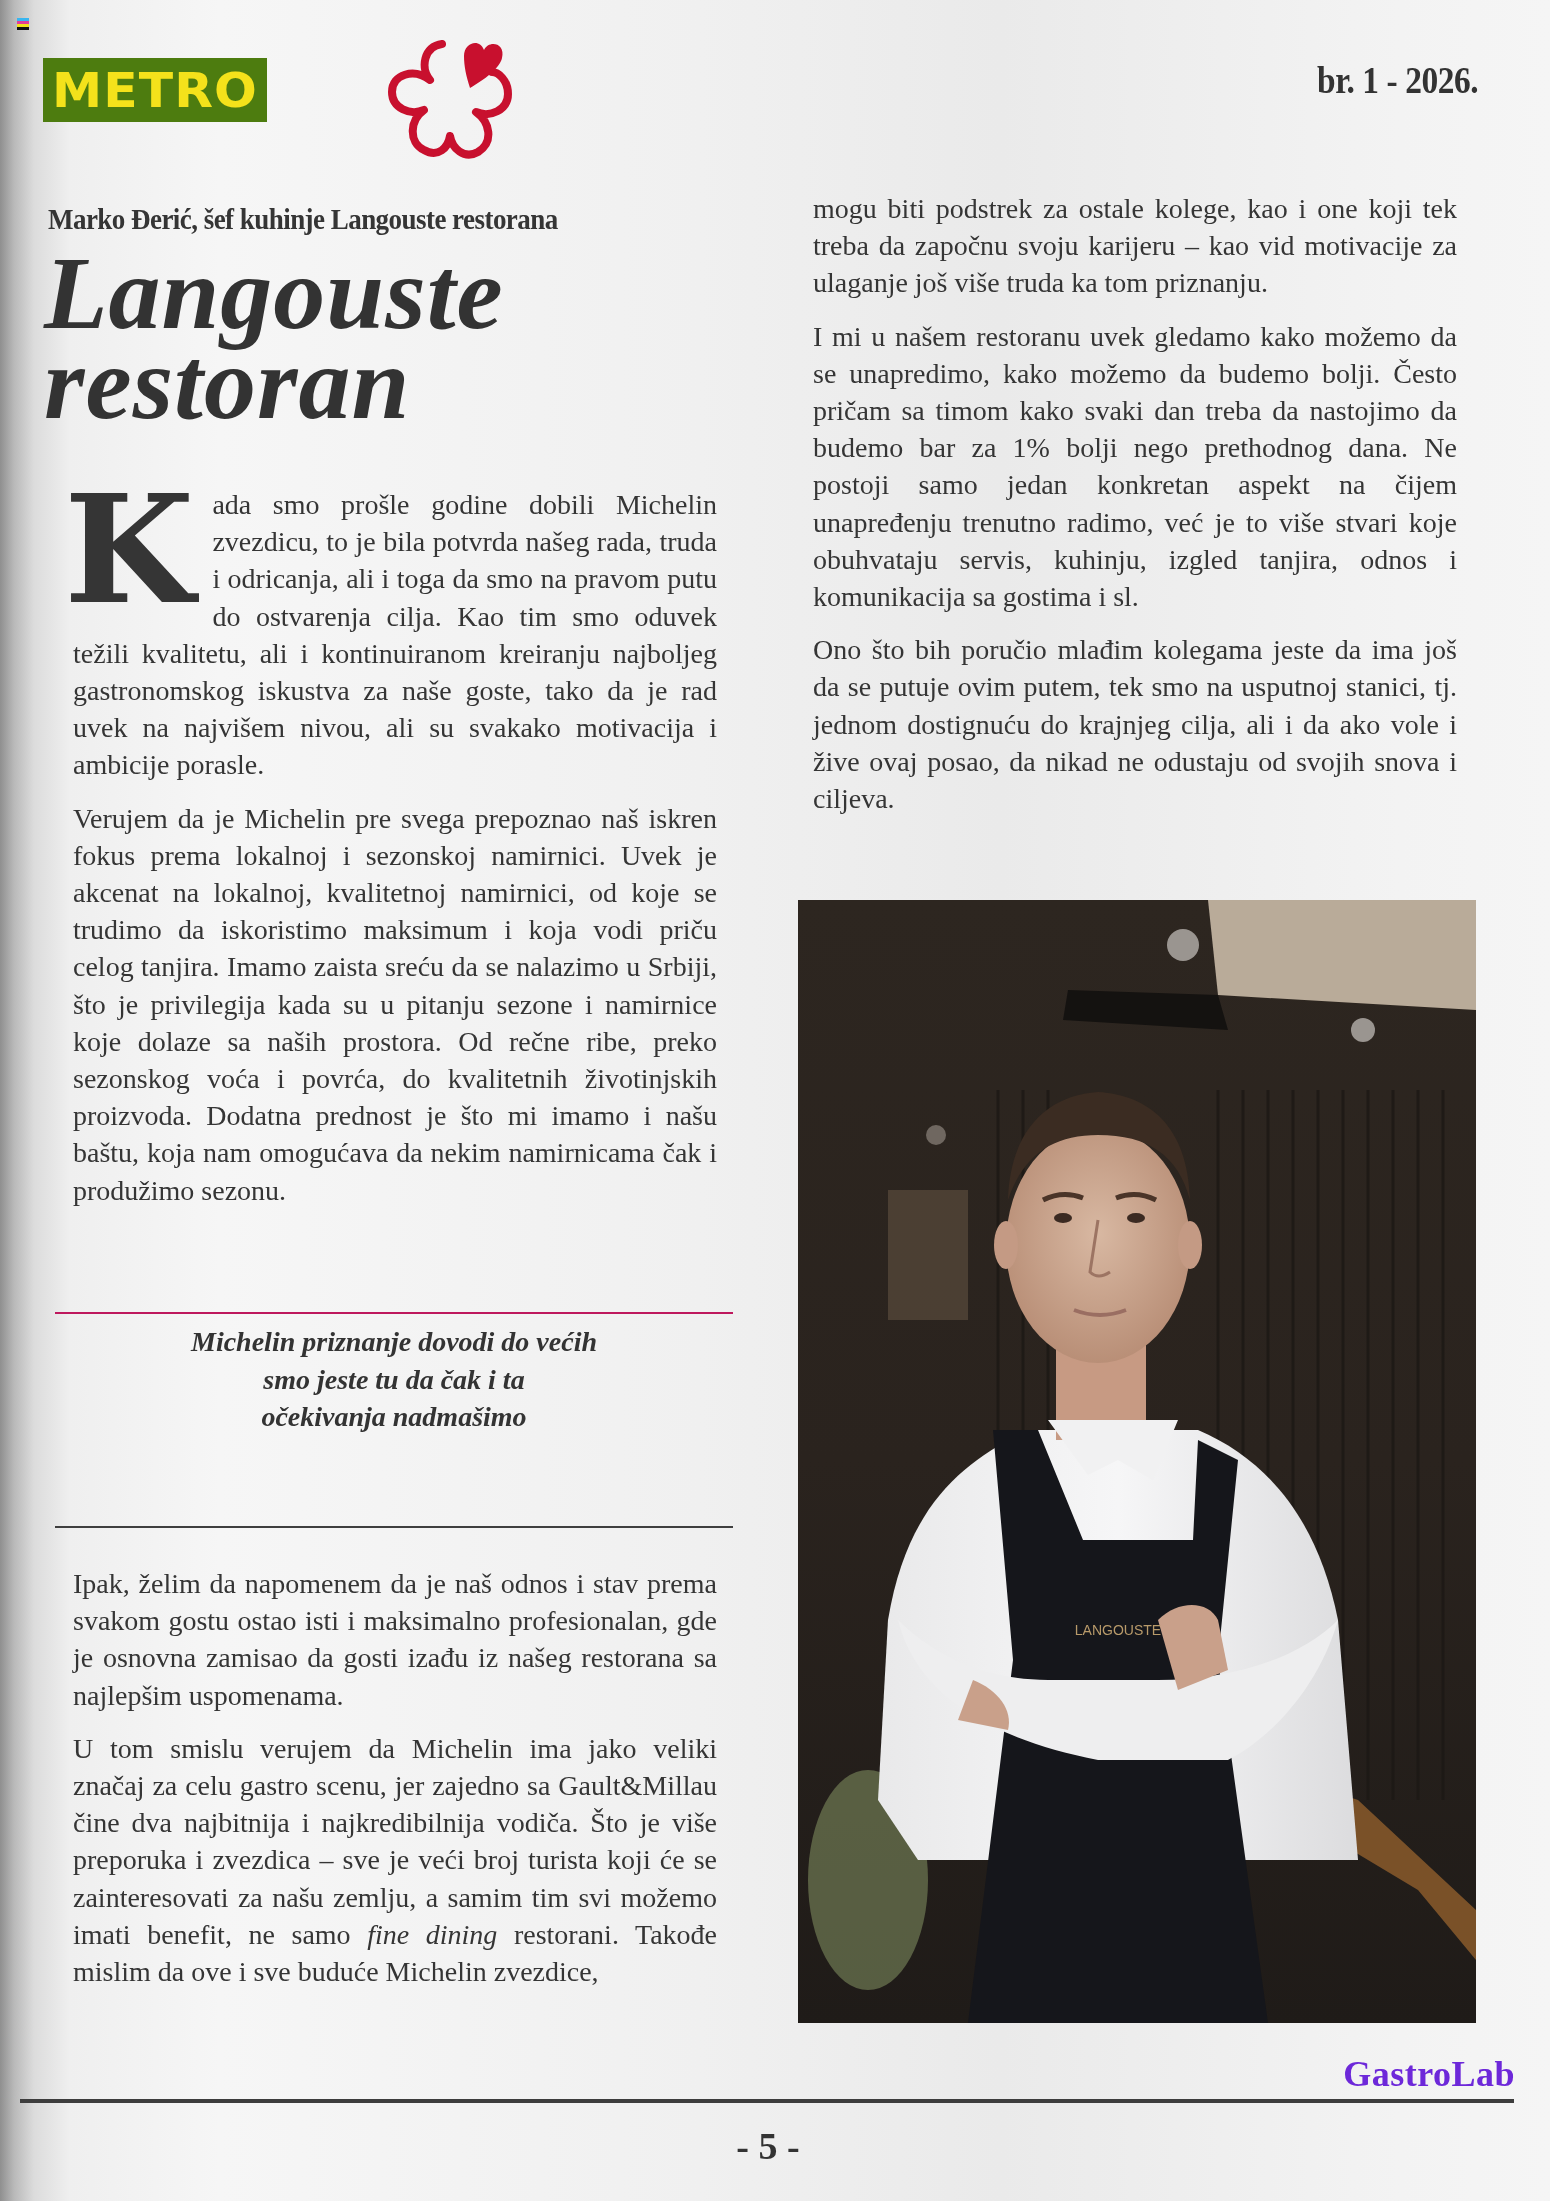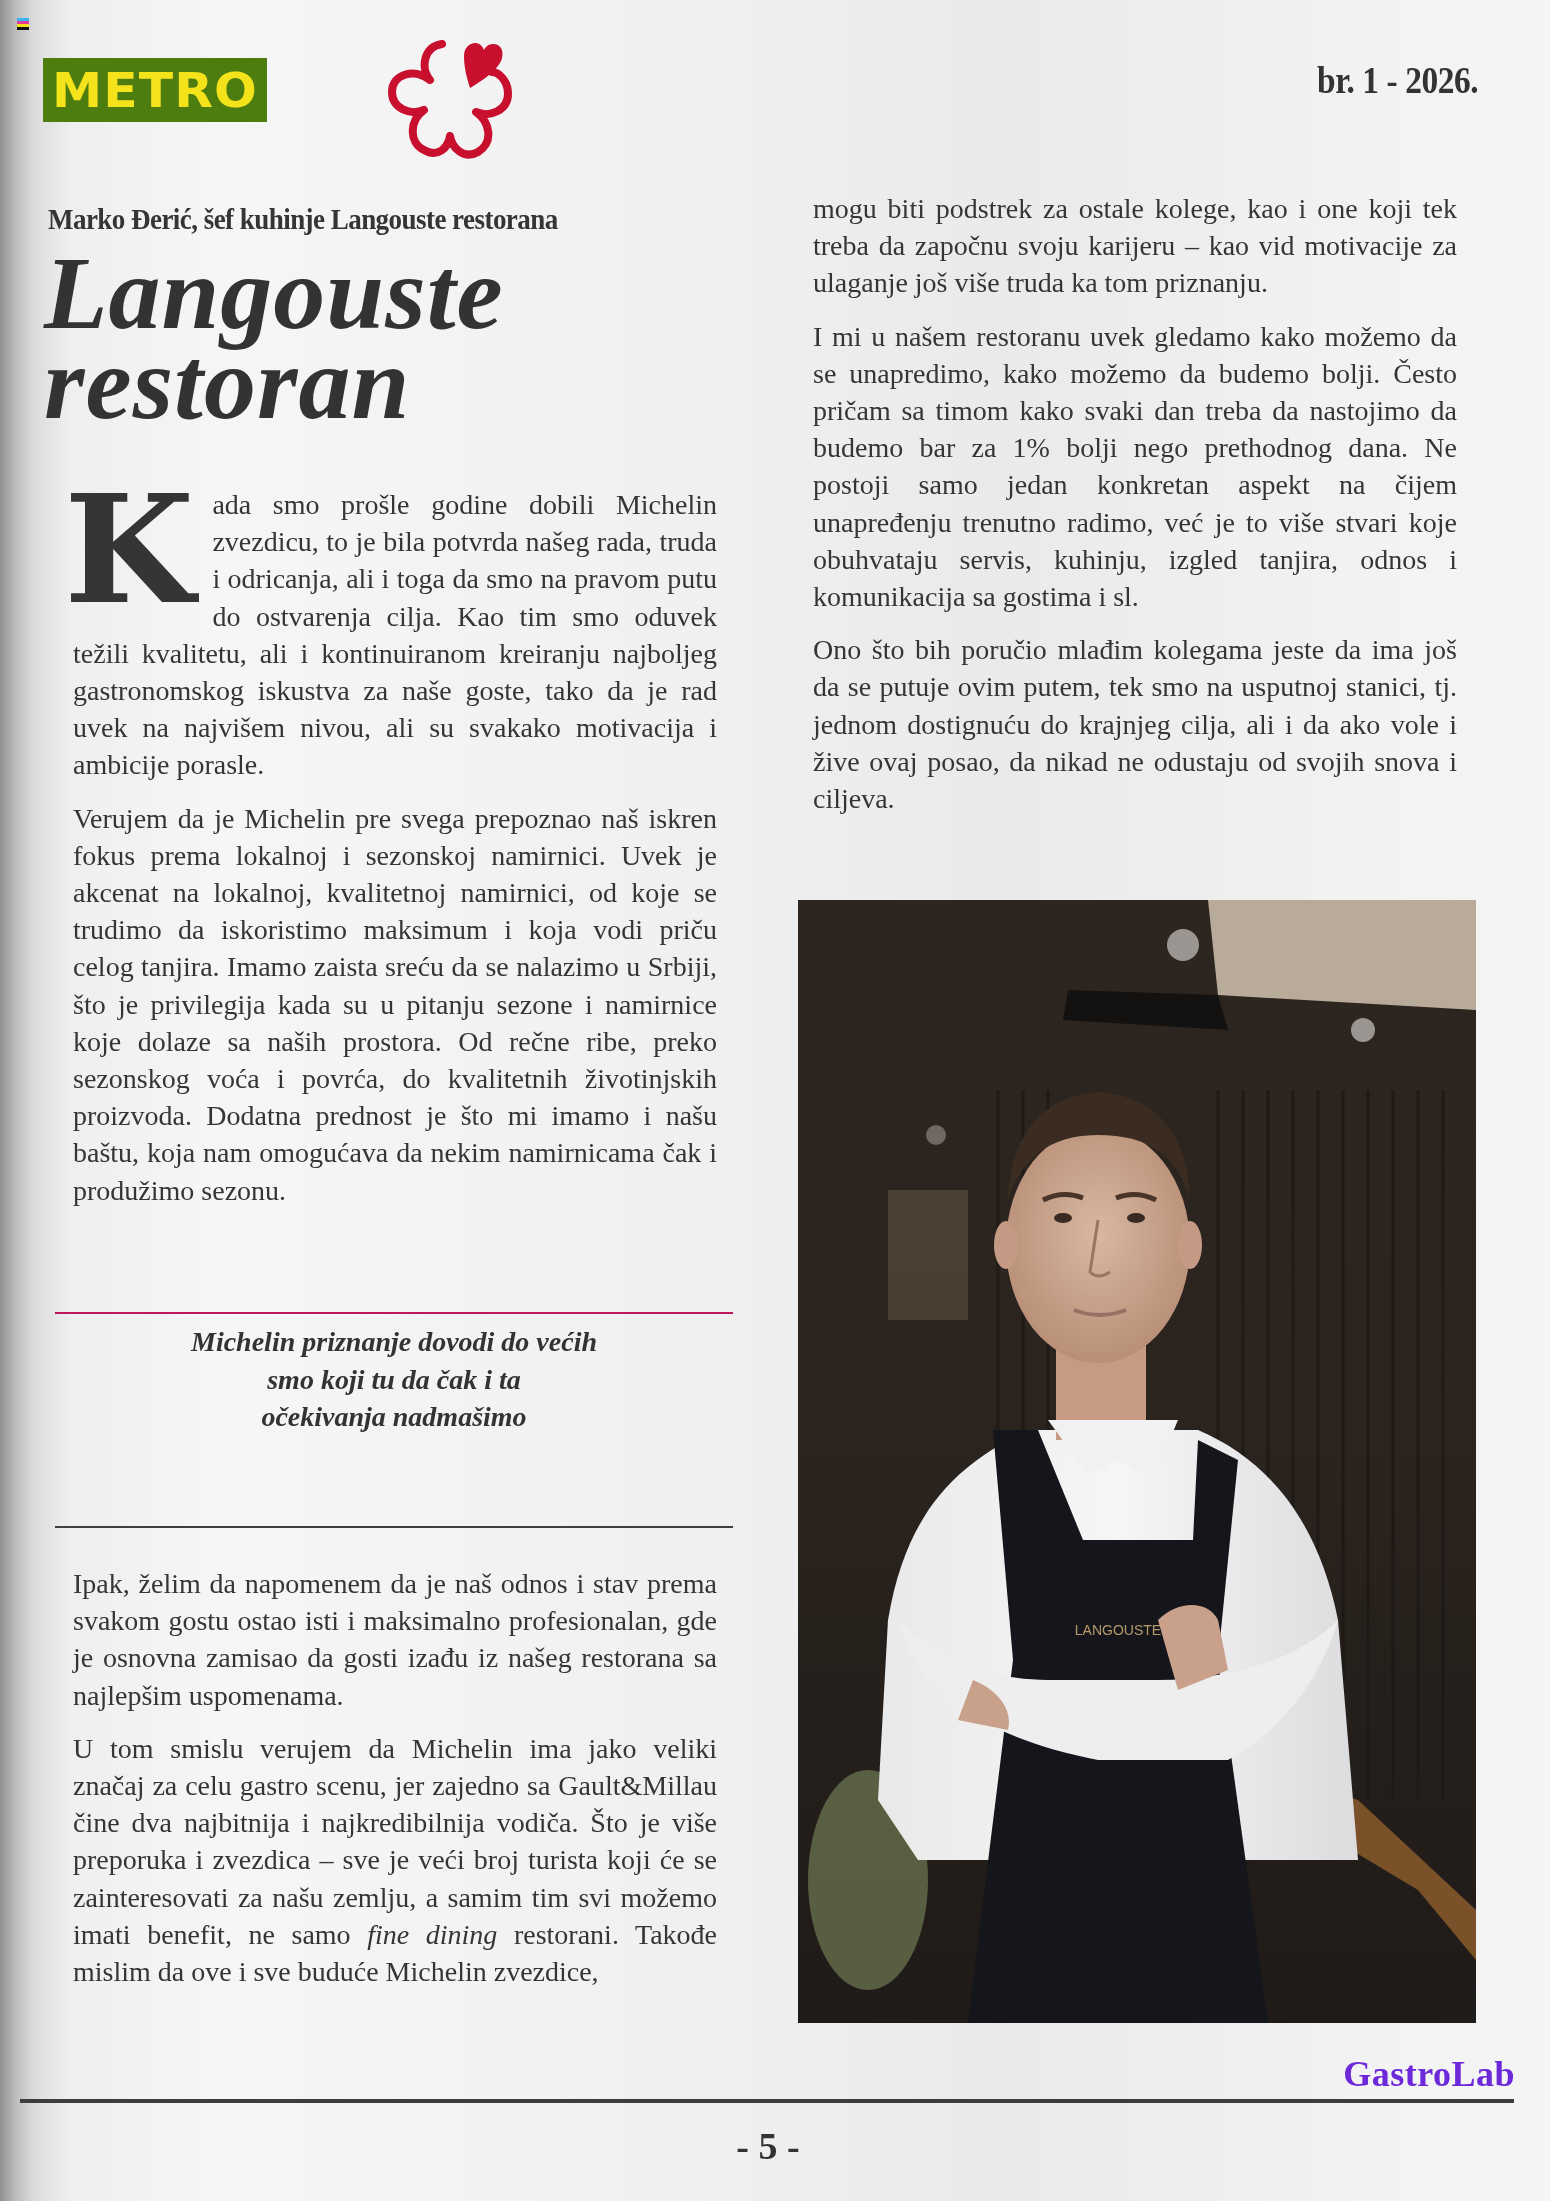--- a/index.html
+++ b/index.html
@@ -107,21 +107,21 @@
   <div>restoran</div>
 </div>
 
 <div class="abs col col-left" style="top:470px;">
   <p><span class="dropcap">K</span><span>ada smo prošle godine dobili Michelin zvezdicu, to je bila potvrda našeg rada, truda i odricanja, ali i toga da smo na pravom putu do ostvarenja cilja. Kao tim smo oduvek težili kvalitetu, ali i kontinuiranom kreiranju najboljeg gastronomskog iskustva za naše goste, tako da je rad uvek na najvišem nivou, ali su svakako motivacija i ambicije porasle.</span></p>
   <p>Verujem da je Michelin pre svega prepoznao naš iskren fokus prema lokalnoj i sezonskoj namirnici. Uvek je akcenat na lokalnoj, kvalitetnoj namirnici, od koje se trudimo da iskoristimo maksimum i koja vodi priču celog tanjira. Imamo zaista sreću da se nalazimo u Srbiji, što je privilegija kada su u pitanju sezone i namirnice koje dolaze sa naših prostora. Od rečne ribe, preko sezonskog voća i povrća, do kvalitetnih životinjskih proizvoda. Dodatna prednost je što mi imamo i našu baštu, koja nam omogućava da nekim namirnicama čak i produžimo sezonu.</p>
 </div>
 
 <div class="abs pullquote">
   <div>Michelin priznanje dovodi do većih</div>
-  <div>smo koji tu da čak i ta</div>
+  <div>smo jeste tu da čak i ta</div>
   <div>očekivanja nadmašimo</div>
 </div>
 
 <div class="abs col col-left" style="top:1549px;">
   <p>Ipak, želim da napomenem da je naš odnos i stav prema svakom gostu ostao isti i maksimalno profesionalan, gde je osnovna zamisao da gosti izađu iz našeg restorana sa najlepšim uspomenama.</p>
   <p><span>U tom smislu verujem da Michelin ima jako veliki značaj za celu gastro scenu, jer zajedno sa Gault&amp;Millau čine dva najbitnija i najkredibilnija vodiča. Što je više preporuka i zvezdica – sve je veći broj turista koji će se zainteresovati za našu zemlju, a samim tim svi možemo imati benefit, ne samo </span><em>fine dining</em><span> restorani. Takođe mislim da ove i sve buduće Michelin zvezdice,</span></p>
 </div>
 
 <div class="abs col col-right" style="top:174px;">
   <p>mogu biti podstrek za ostale kolege, kao i one koji tek treba da započnu svoju karijeru – kao vid motivacije za ulaganje još više truda ka tom priznanju.</p>

